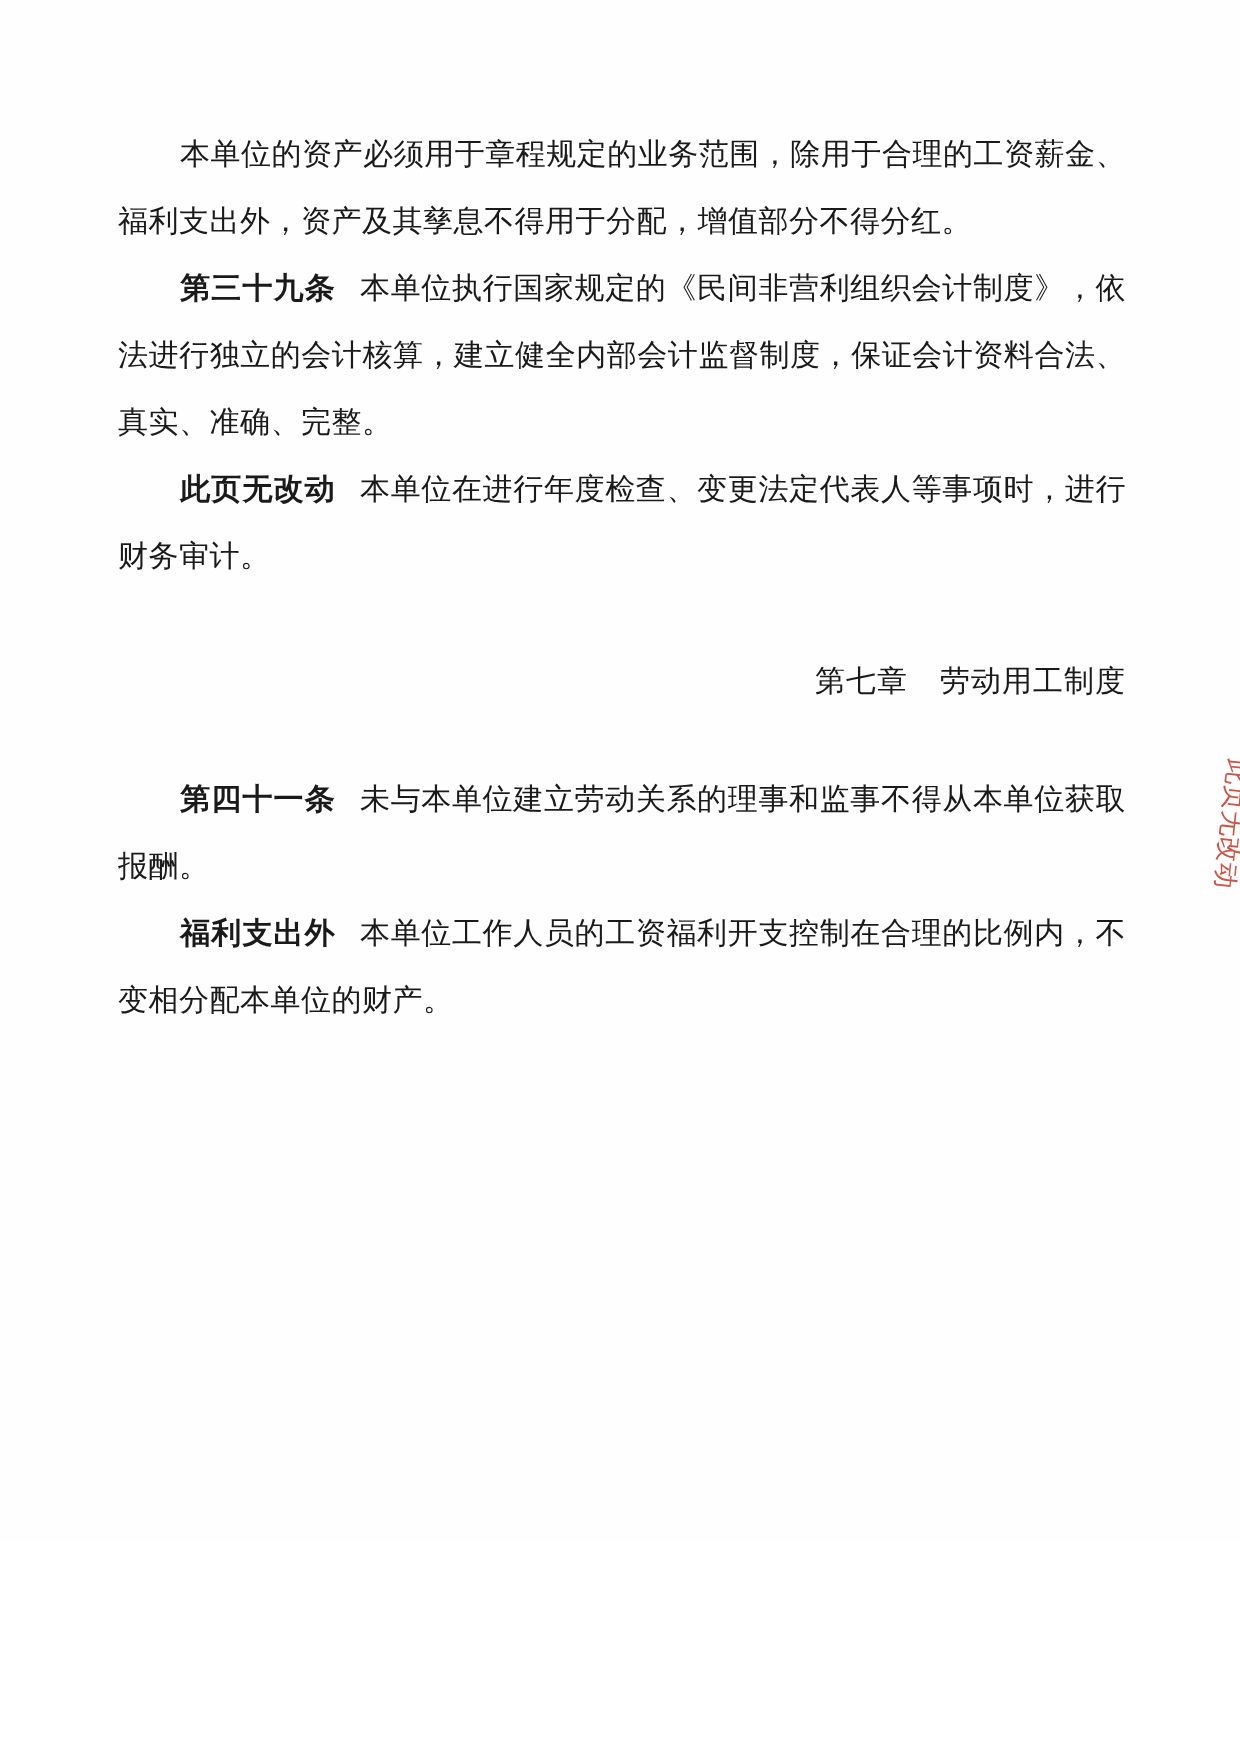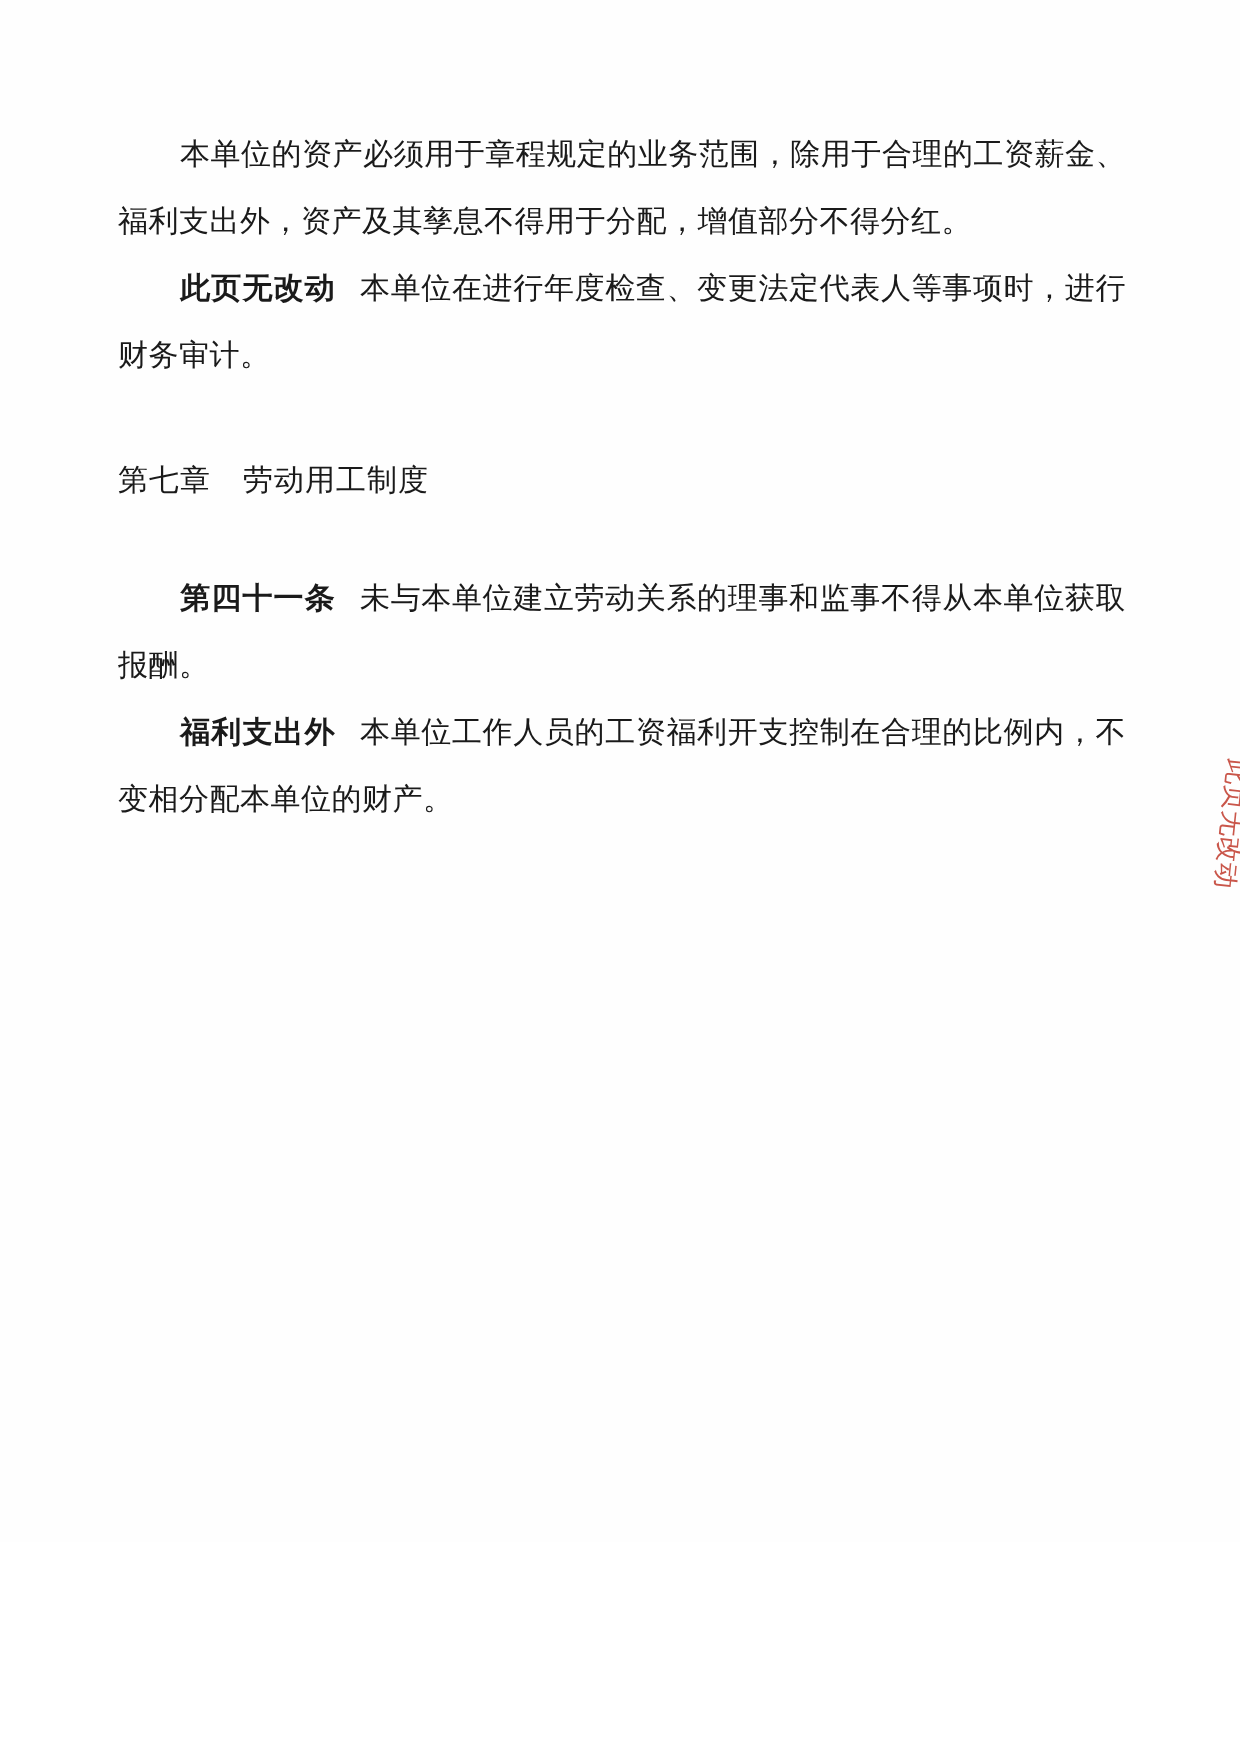--- a/index.html
+++ b/index.html
@@ -41,21 +41,21 @@
     letter-spacing: 1px;
   }
   .para .gap {
     display: inline-block;
     width: 24px;
   }
   .chapter {
     font-size: 30px;
     line-height: 64px;
     color: #1a1a1a;
-    text-align: left;
+    text-align: right;
     letter-spacing: 1px;
   }
   .chapter .gap {
     display: inline-block;
     width: 32px;
   }
   .spacer-lg { height: 60px; }
   .spacer-md { height: 52px; }
   .page-number {
     position: absolute;
@@ -87,20 +87,21 @@
 </head>
 <body>
 
 <div class="page">
 
   <div class="content">
 
     <p class="para"><span class="indent"></span><span>本单位的资产必须用于章程规定的业务范围，除用于合理的工资薪金、福利支出外，资产及其孳息不得用于分配，增值部分不得分红。</span></p>
 
 
+    <p class="para"><span class="indent"></span><span class="art">第三十九条</span><span class="gap"></span><span>本单位执行国家规定的《民间非营利组织会计制度》，依法进行独立的会计核算，建立健全内部会计监督制度，保证会计资料合法、真实、准确、完整。</span></p>
 
 
 
     <p class="para"><span class="indent"></span><span class="art">此页无改动</span><span class="gap"></span><span>本单位在进行年度检查、变更法定代表人等事项时，进行财务审计。</span></p>
 
     <div class="spacer-lg"></div>
 
     <div class="chapter"><span>第七章</span><span class="gap"></span><span>劳动用工制度</span></div>
 
     <div class="spacer-md"></div>

